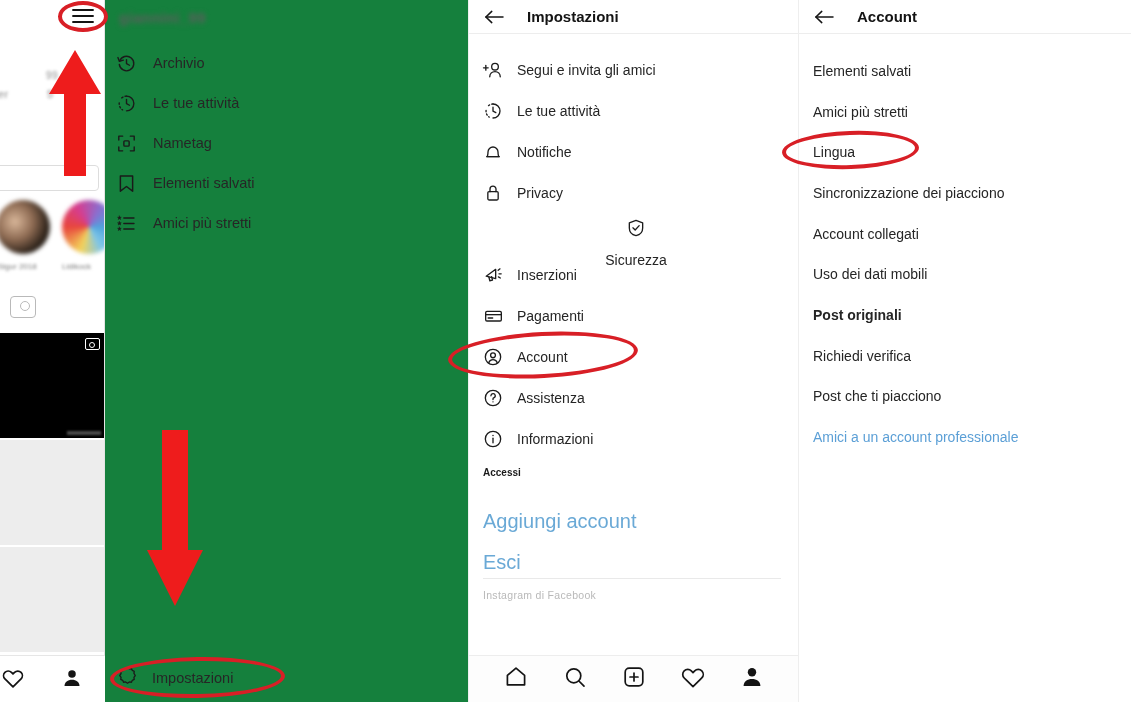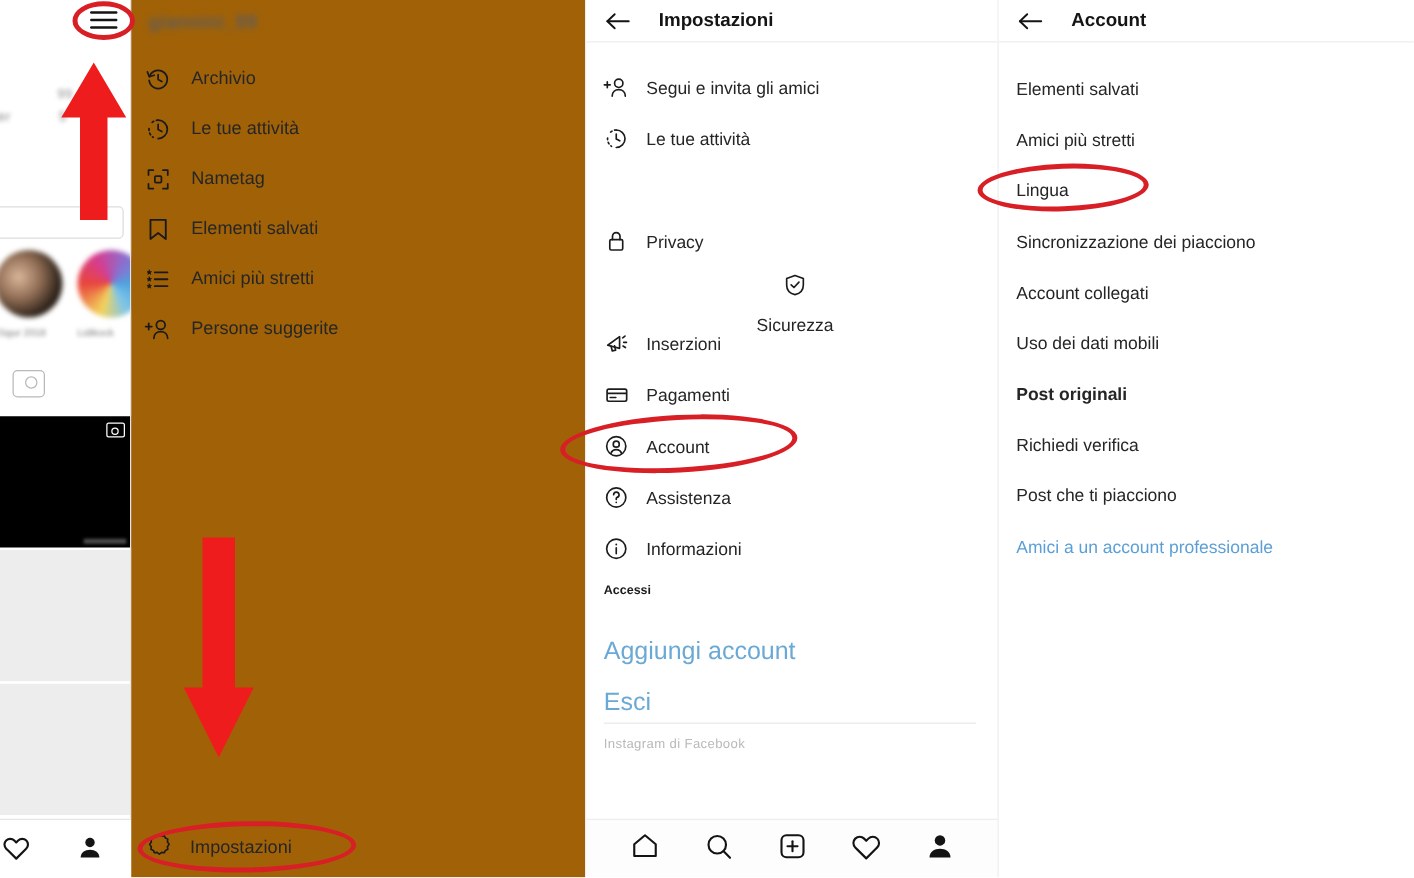--- a/index.html
+++ b/index.html
@@ -77,21 +77,21 @@
   
   #left-bottom-nav{
     position:absolute; left:0; top:655px; width:105px; height:47px;
     background:#fff; border-top:1px solid #e6e6e6;
   }
   .lbn-ico{ position:absolute; top:11px; color:#111; }
 
   
   #drawer{
     position:absolute; left:105px; top:0; width:363px; height:702px;
-    background:#a16207;
+    background:#15803d;
   }
   #drawer-username{
     position:absolute; left:14px; top:9px; font-size:15px; font-weight:700;
     color:#5d5d5d; filter:blur(2.6px); letter-spacing:.4px;
   }
   .drawer-item{
     position:absolute; left:8px; width:340px; height:40px;
     display:flex; align-items:center; gap:14px;
   }
   .drawer-item .di-ico{
@@ -276,31 +276,20 @@
             <line x1="9" y1="11.9" x2="20.5" y2="11.9"></line>
             <line x1="9" y1="18.2" x2="20.5" y2="18.2"></line>
             <path d="M3.9 3.4l.55 1.45 1.55.08-1.2 1 .42 1.5-1.32-.85-1.32.85.42-1.5-1.2-1 1.55-.08z" fill="#1a1a1a" stroke-width="0.6"></path>
             <path d="M3.9 9.7l.55 1.45 1.55.08-1.2 1 .42 1.5-1.32-.85-1.32.85.42-1.5-1.2-1 1.55-.08z" fill="#1a1a1a" stroke-width="0.6"></path>
             <path d="M3.9 16l.55 1.45 1.55.08-1.2 1 .42 1.5-1.32-.85-1.32.85.42-1.5-1.2-1 1.55-.08z" fill="#1a1a1a" stroke-width="0.6"></path>
           </svg>
         </span>
         <span class="di-label">Amici più stretti</span>
       </div>
 
-      <div class="drawer-item" style="top:243px;">
-        <span class="di-ico">
-          <svg width="23" height="21" viewBox="0 0 26 24" fill="none" stroke="#1a1a1a" stroke-width="1.6" stroke-linecap="round" stroke-linejoin="round">
-            <line x1="1.6" y1="9.4" x2="7.2" y2="9.4"></line>
-            <line x1="4.4" y1="6.6" x2="4.4" y2="12.2"></line>
-            <circle cx="15.4" cy="8" r="4"></circle>
-            <path d="M9.1 20.2c0-3.9 2.8-6.2 6.3-6.2s6.3 2.3 6.3 6.2"></path>
-          </svg>
-        </span>
-        <span class="di-label">Persone suggerite</span>
-      </div>
 
       <div id="drawer-settings">
         <span class="di-ico">
           <svg width="21" height="21" viewBox="0 0 24 24" fill="none" stroke="#1a1a1a" stroke-width="1.5" stroke-linejoin="round">
             <path d="M12 3.1l2.1 1.25 2.4-.35 1.0 2.2 2.2 1.0-.35 2.4L20.9 12l-1.55 2.1.35 2.4-2.2 1.0-1.0 2.2-2.4-.35L12 20.9l-2.1-1.55-2.4.35-1.0-2.2-2.2-1.0.35-2.4L3.1 12l1.55-2.1-.35-2.4 2.2-1.0 1.0-2.2 2.4.35z"></path>
           </svg>
         </span>
         <span class="di-label">Impostazioni</span>
       </div>
     </div>
@@ -342,20 +331,29 @@
         <svg width="20" height="20" viewBox="0 0 24 24" fill="none" stroke="#1c1c1c" stroke-width="1.6" stroke-linecap="round" stroke-linejoin="round">
           <path d="M12 3.6a8.4 8.4 0 0 1 0 16.8"></path>
           <path d="M12 3.6a8.4 8.4 0 0 0-6.4 3" stroke-dasharray="1.6 2.6"></path>
           <path d="M3.7 11.3a8.4 8.4 0 0 0 3.8 8" stroke-dasharray="1.6 2.6"></path>
           <polyline points="12,7.4 12,12.2 15.4,14"></polyline>
         </svg>
       </span>
       <span class="mi-label">Le tue attività</span>
     </div>
 
+    <div class="mid-item" style="top:134px;">
+      <span class="mi-ico">
+        <svg width="20" height="20" viewBox="0 0 24 24" fill="none" stroke="#1c1c1c" stroke-width="1.6" stroke-linecap="round" stroke-linejoin="round">
+          <path d="M5.2 17.6c0-1.2.8-1.6.8-5.6 0-3.3 2.7-6 6-6s6 2.7 6 6c0 4 .8 4.4.8 5.6z"></path>
+          <line x1="4.4" y1="17.6" x2="19.6" y2="17.6"></line>
+        </svg>
+      </span>
+      <span class="mi-label">Notifiche</span>
+    </div>
 
     <div class="mid-item" style="top:175px;">
       <span class="mi-ico">
         <svg width="20" height="20" viewBox="0 0 24 24" fill="none" stroke="#1c1c1c" stroke-width="1.6" stroke-linecap="round" stroke-linejoin="round">
           <rect x="5.8" y="10.4" width="12.4" height="10" rx="1.4"></rect>
           <path d="M8.4 10.4V7.3a3.6 3.6 0 0 1 7.2 0v3.1"></path>
         </svg>
       </span>
       <span class="mi-label">Privacy</span>
     </div>

